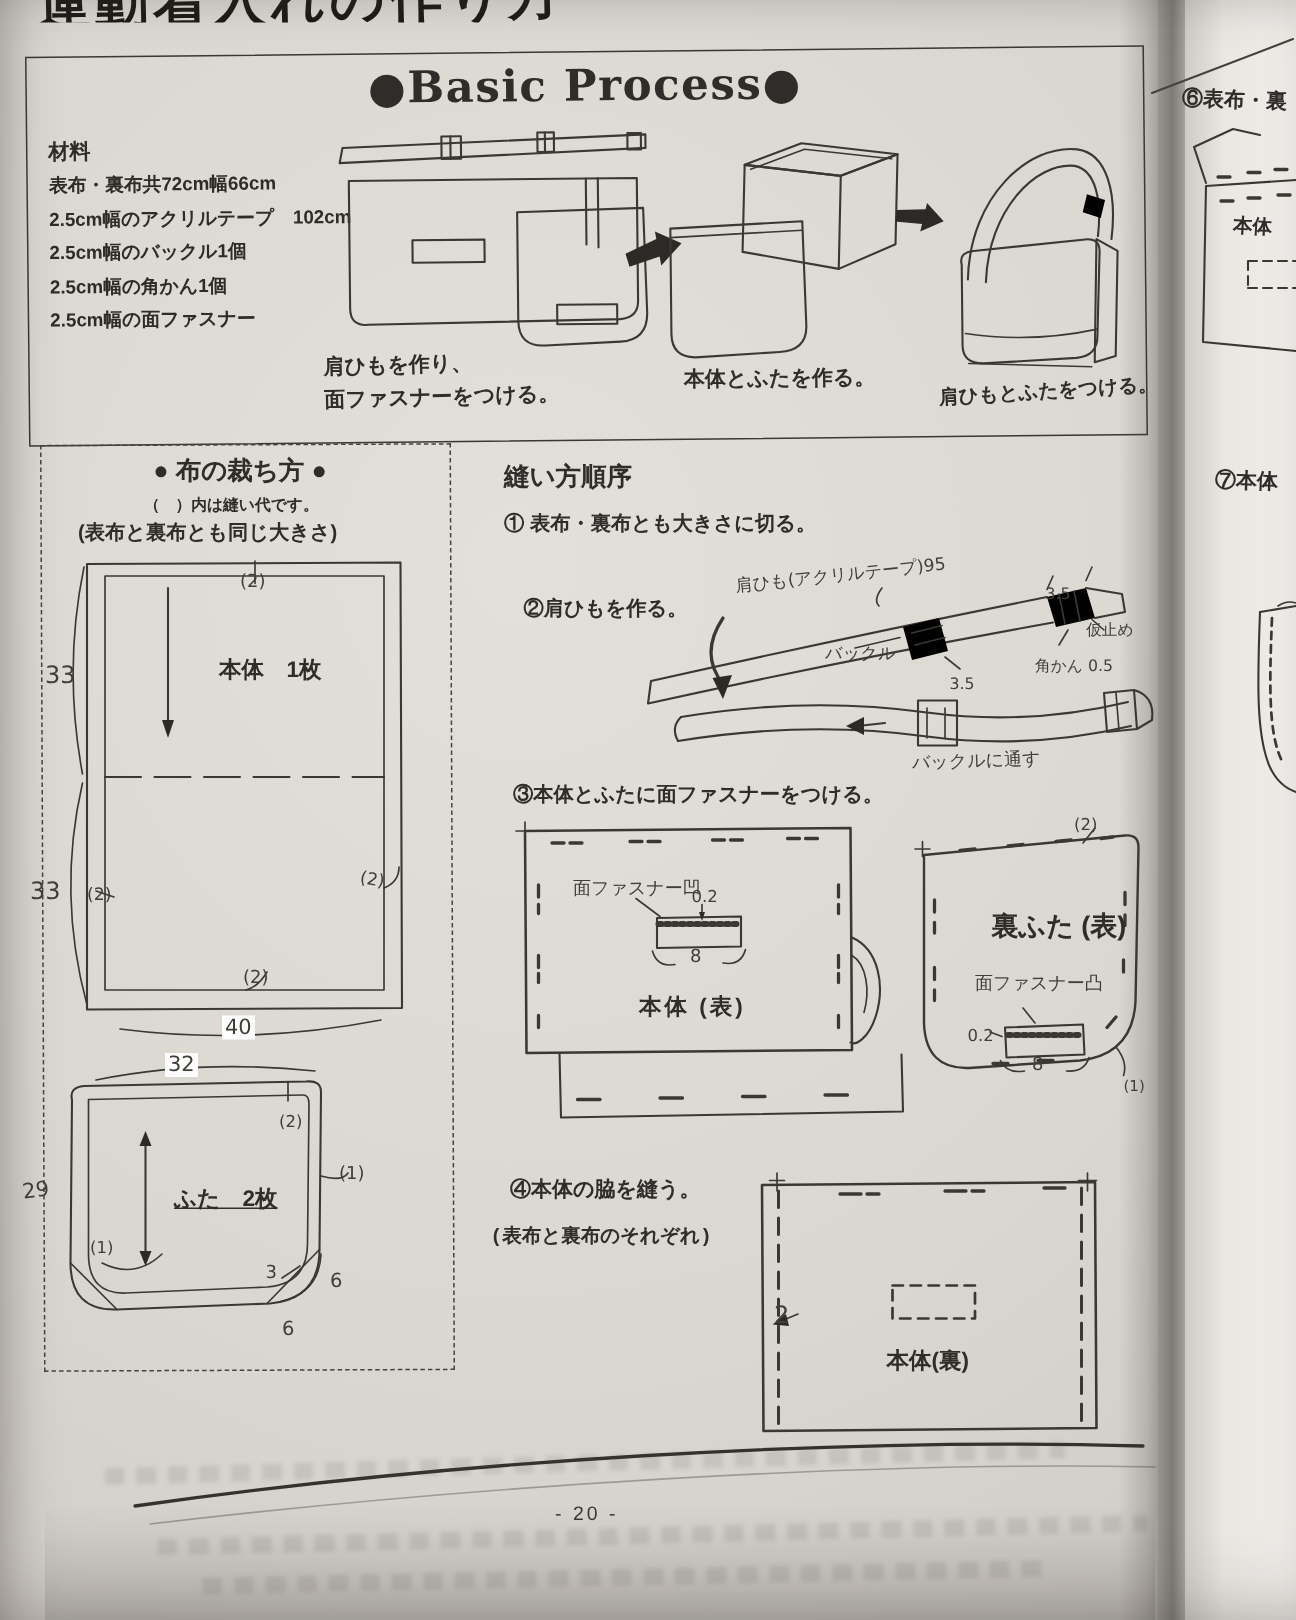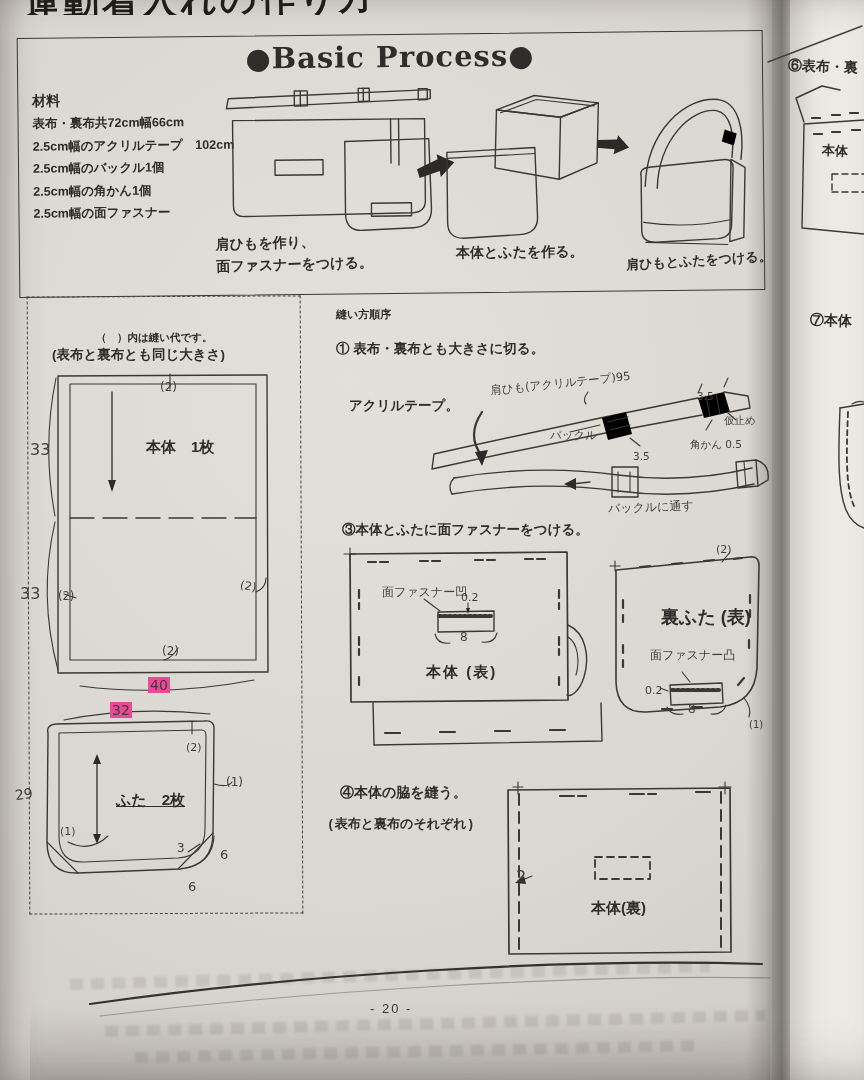--- a/index.html
+++ b/index.html
@@ -10,21 +10,21 @@
   .page-right{position:absolute;left:790px;top:0;width:74px;height:1080px;
      background:linear-gradient(90deg,#cfcbc5 0%,#e9e7e2 35%,#f0eeea 100%);}
   .gutter{position:absolute;left:746px;top:0;width:54px;height:1080px;
      background:linear-gradient(90deg, rgba(60,55,50,0) 0%, rgba(60,55,50,.20) 35%, rgba(38,34,30,.45) 66%, rgba(60,55,50,.18) 85%, rgba(0,0,0,0) 100%);}
   .vignette{position:absolute;inset:0;pointer-events:none;
      box-shadow:inset 26px 0 36px -22px rgba(70,64,58,.38), inset 0 -34px 50px -28px rgba(70,64,58,.30), inset 0 26px 36px -28px rgba(70,64,58,.22);}
   .lbl{position:absolute;white-space:nowrap;color:#2f2d2a;line-height:1.15;}
   .b{font-weight:bold;}
   .hand{font-family:"DejaVu Sans",sans-serif;color:#413e38;}
   .serif{font-family:"DejaVu Serif","Liberation Serif",serif;}
-  .mask{background:#ec4899;padding:0 2px;}
+  .mask{background:#ffffff;padding:0 2px;}
   svg{position:absolute;overflow:visible;}
   svg path, svg line, svg rect, svg polyline{fill:none;stroke:#3b3833;stroke-width:1.4;stroke-linecap:round;stroke-linejoin:round;}
   svg .thin{stroke-width:1.1;}
   svg .thick{stroke-width:2.2;}
   svg .fill{fill:#2c2a26;stroke:none;}
   .title-strip{position:absolute;left:0;top:0;width:470px;height:15px;overflow:hidden;}
   .title-strip span{position:absolute;left:24px;top:-24px;font-size:36px;font-weight:bold;letter-spacing:3px;transform:rotate(-1.2deg);color:#1d1b18;}
   .bp-box{position:absolute;left:18px;top:34px;width:744px;height:258px;border:1.6px solid #3a3833;transform:rotate(-0.6deg);}
   .dash-box{position:absolute;left:28px;top:296px;width:272px;height:616px;border:1.6px dashed #46433d;transform:rotate(-0.25deg);}
   .showline{position:absolute;height:11px;opacity:.55;filter:blur(1.3px);
@@ -102,20 +102,21 @@
       <polygon points="98,40 110,44 107,56 95,52"></polygon>
       <path d="M104 70 L118 78 L116 148 L102 152 Z"></path>
       <path d="M14 86 Q12 78 22 77 L98 70 Q106 70 106 78 L104 134 Q104 148 90 149 L28 152 Q14 152 14 140 Z"></path>
       <path class="thin" d="M16 132 Q60 139 104 130"></path>
       <path class="thin" d="M18 152 L100 155"></path>
     </svg>
     <div class="lbl b" style="left:606px;top:222px;font-size:13px;transform:rotate(-3deg);">肩ひもとふたをつける。</div>
   </div>
 
   <div class="dash-box"></div>
+  <div class="lbl b" style="left:40px;top:304px;width:240px;text-align:center;font-size:17px;">● 布の裁ち方 ●</div>
   <div class="lbl b" style="left:96px;top:331px;font-size:10.5px;">（　）内は縫い代です。</div>
   <div class="lbl" style="left:52px;top:347px;font-size:13.5px;font-weight:bold;">(表布と裏布とも同じ大きさ)</div>
 
   <svg style="left:28px;top:296px;" width="276" height="620" viewBox="0 0 276 620">
 
     <path d="M30 80 L239 79 L240 376 L30 377 Z"></path>
     <path d="M42 88 L228 88 L228 364 L42 364 Z" class="thin"></path>
     <path d="M42 222 H228" stroke-dasharray="24 9"></path>
     <path d="M84 96 V186"></path>
       <polygon class="fill" points="80,184 88,184 84,196"></polygon>
@@ -154,23 +155,23 @@
   <span class="lbl hand mask" style="left:110px;top:702px;font-size:14px;">32</span>
   <span class="lbl hand" style="left:186px;top:742px;font-size:11px;">(2)</span>
   <span class="lbl hand" style="left:15px;top:786px;font-size:14px;transform:rotate(-8deg);">29</span>
   <span class="lbl hand" style="left:226px;top:776px;font-size:12px;">(1)</span>
   <span class="lbl b" style="left:116px;top:791px;font-size:15px;text-decoration:underline;">ふた　2枚</span>
   <span class="lbl hand" style="left:60px;top:826px;font-size:11px;">(1)</span>
   <span class="lbl hand" style="left:177px;top:842px;font-size:12px;">3</span>
   <span class="lbl hand" style="left:220px;top:848px;font-size:13px;">6</span>
   <span class="lbl hand" style="left:188px;top:880px;font-size:13px;">6</span>
 
-  <div class="lbl b" style="left:336px;top:308px;font-size:11px;">縫い方順序</div>
+  <div class="lbl b" style="left:336px;top:308px;font-size:17px;">縫い方順序</div>
   <div class="lbl b" style="left:336px;top:341px;font-size:13.5px;">① 表布・裏布とも大きさに切る。</div>
-  <div class="lbl b" style="left:349px;top:398px;font-size:13.5px;">アクリルテープ。</div>
+  <div class="lbl b" style="left:349px;top:398px;font-size:13.5px;">②肩ひもを作る。</div>
 
   <svg style="left:418px;top:372px;" width="354" height="150" viewBox="0 0 354 150">
     <path d="M16 82 Q150 52 280 26 M14 97 Q150 67 284 43 M14 97 L16 82"></path>
     <polygon points="280,26 306,20 312,40 286,46"></polygon>
     <path class="thin" d="M288 24 L292 44 M298 22 L302 42"></path>
     <path d="M306 20 L330 24 L332 36 L312 40 M330 24 L332 36"></path>
     <path class="thin" d="M284 12 L280 21 M310 6 L306 15"></path>
     <path class="thin" d="M310 41 L318 48"></path>
     <path class="thin" d="M294 48 L288 58"></path>
     <polygon points="184,46 208,40 214,62 190,68"></polygon>

